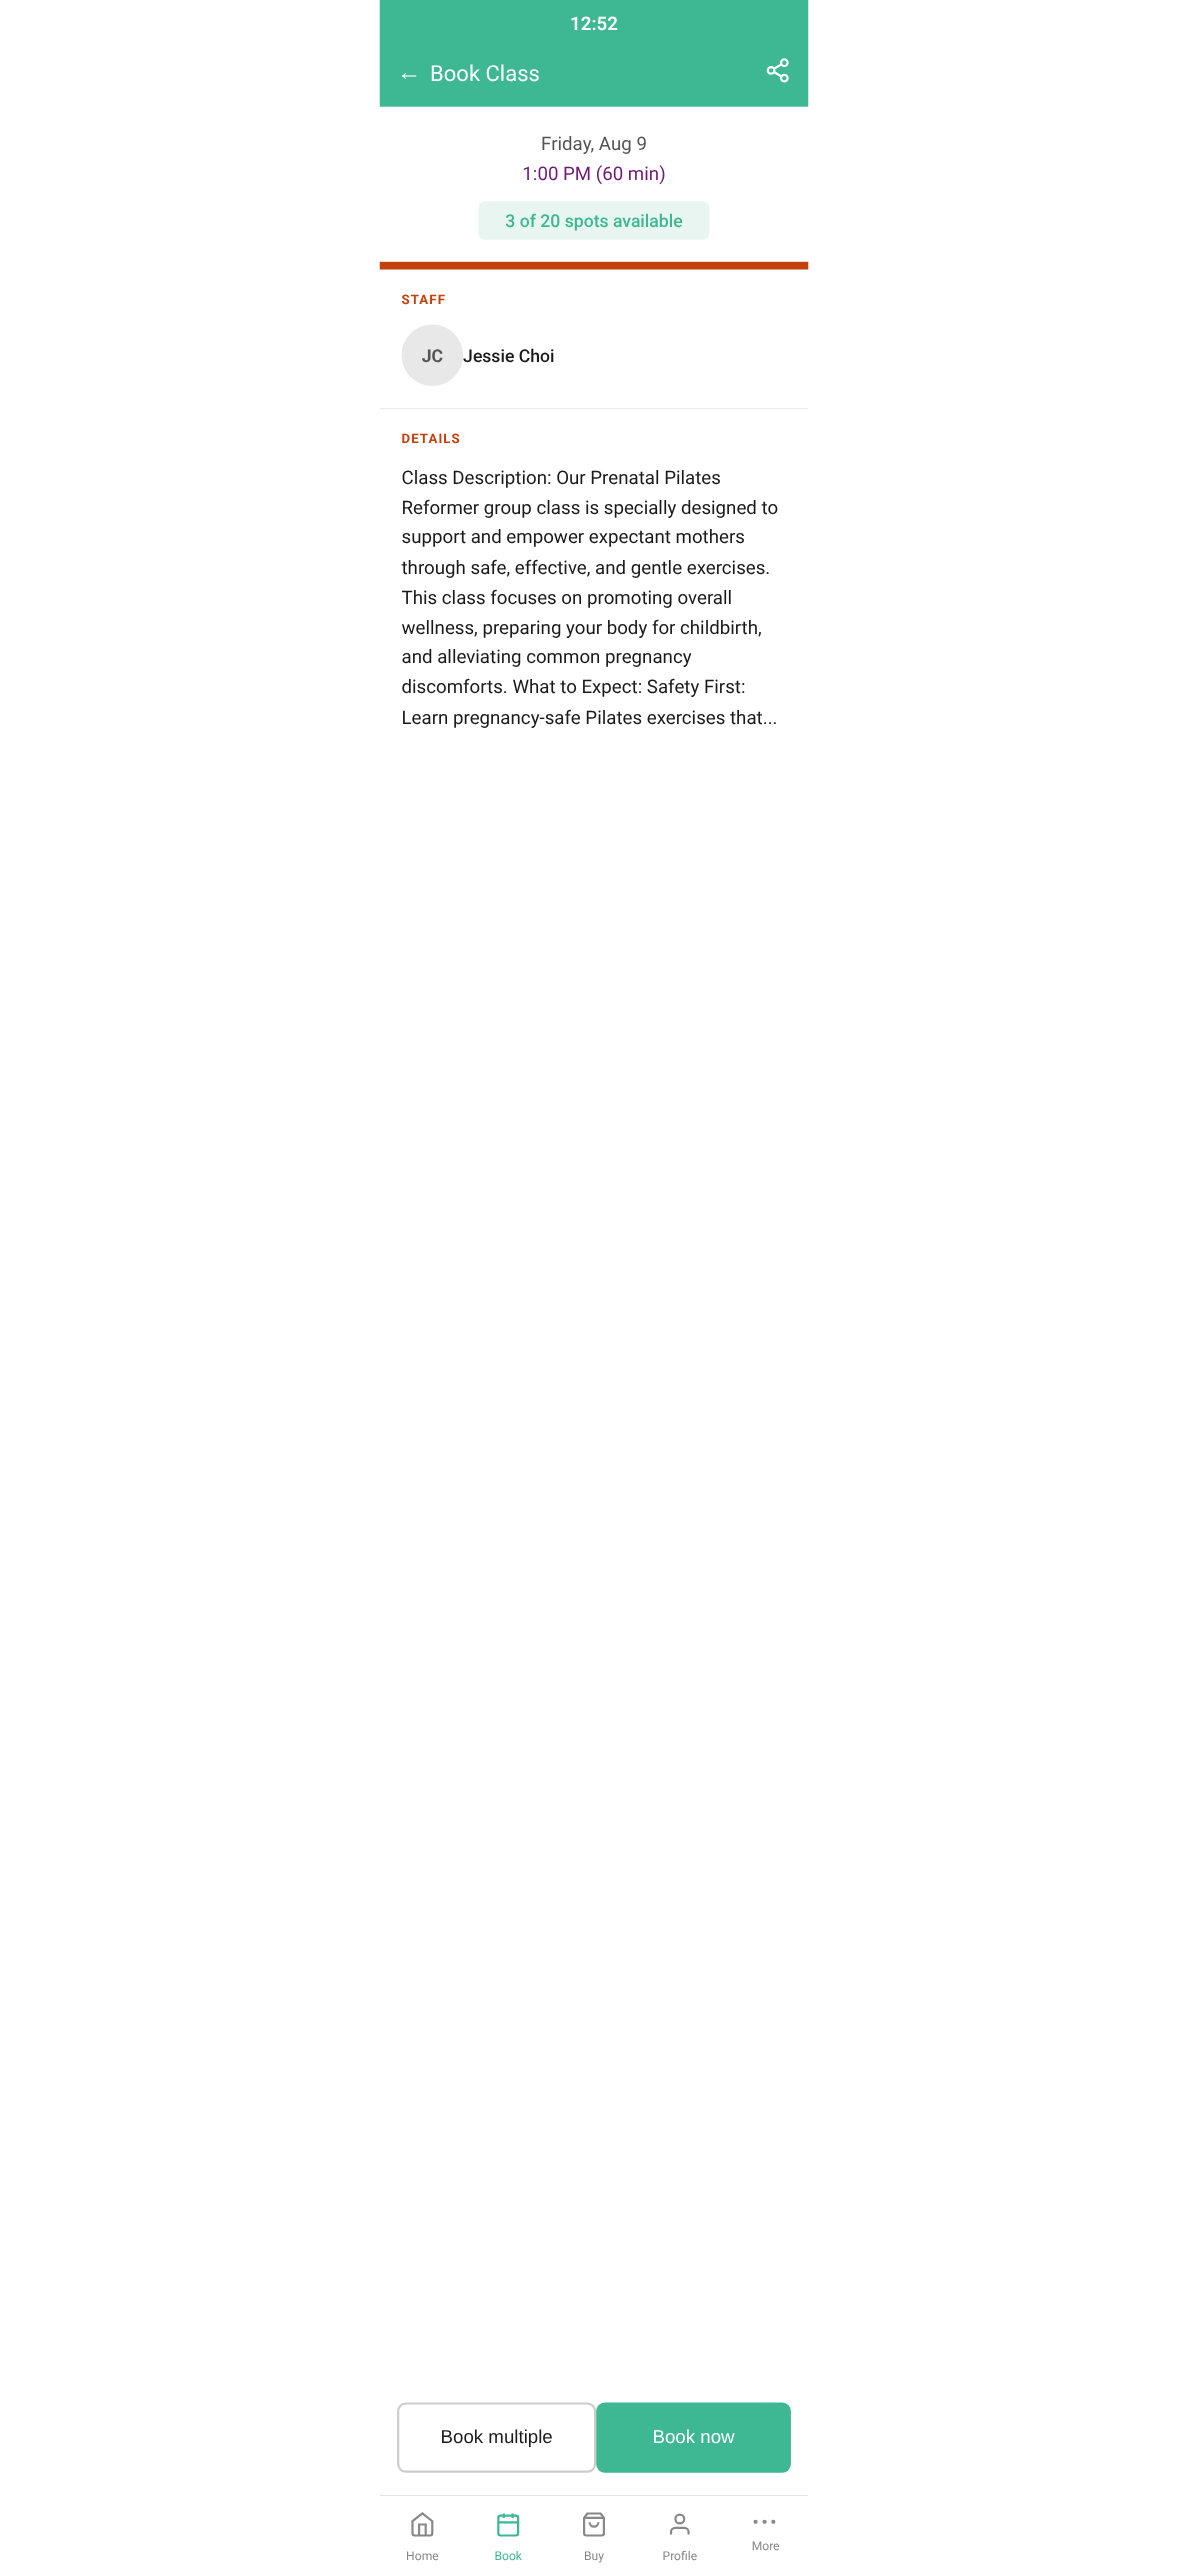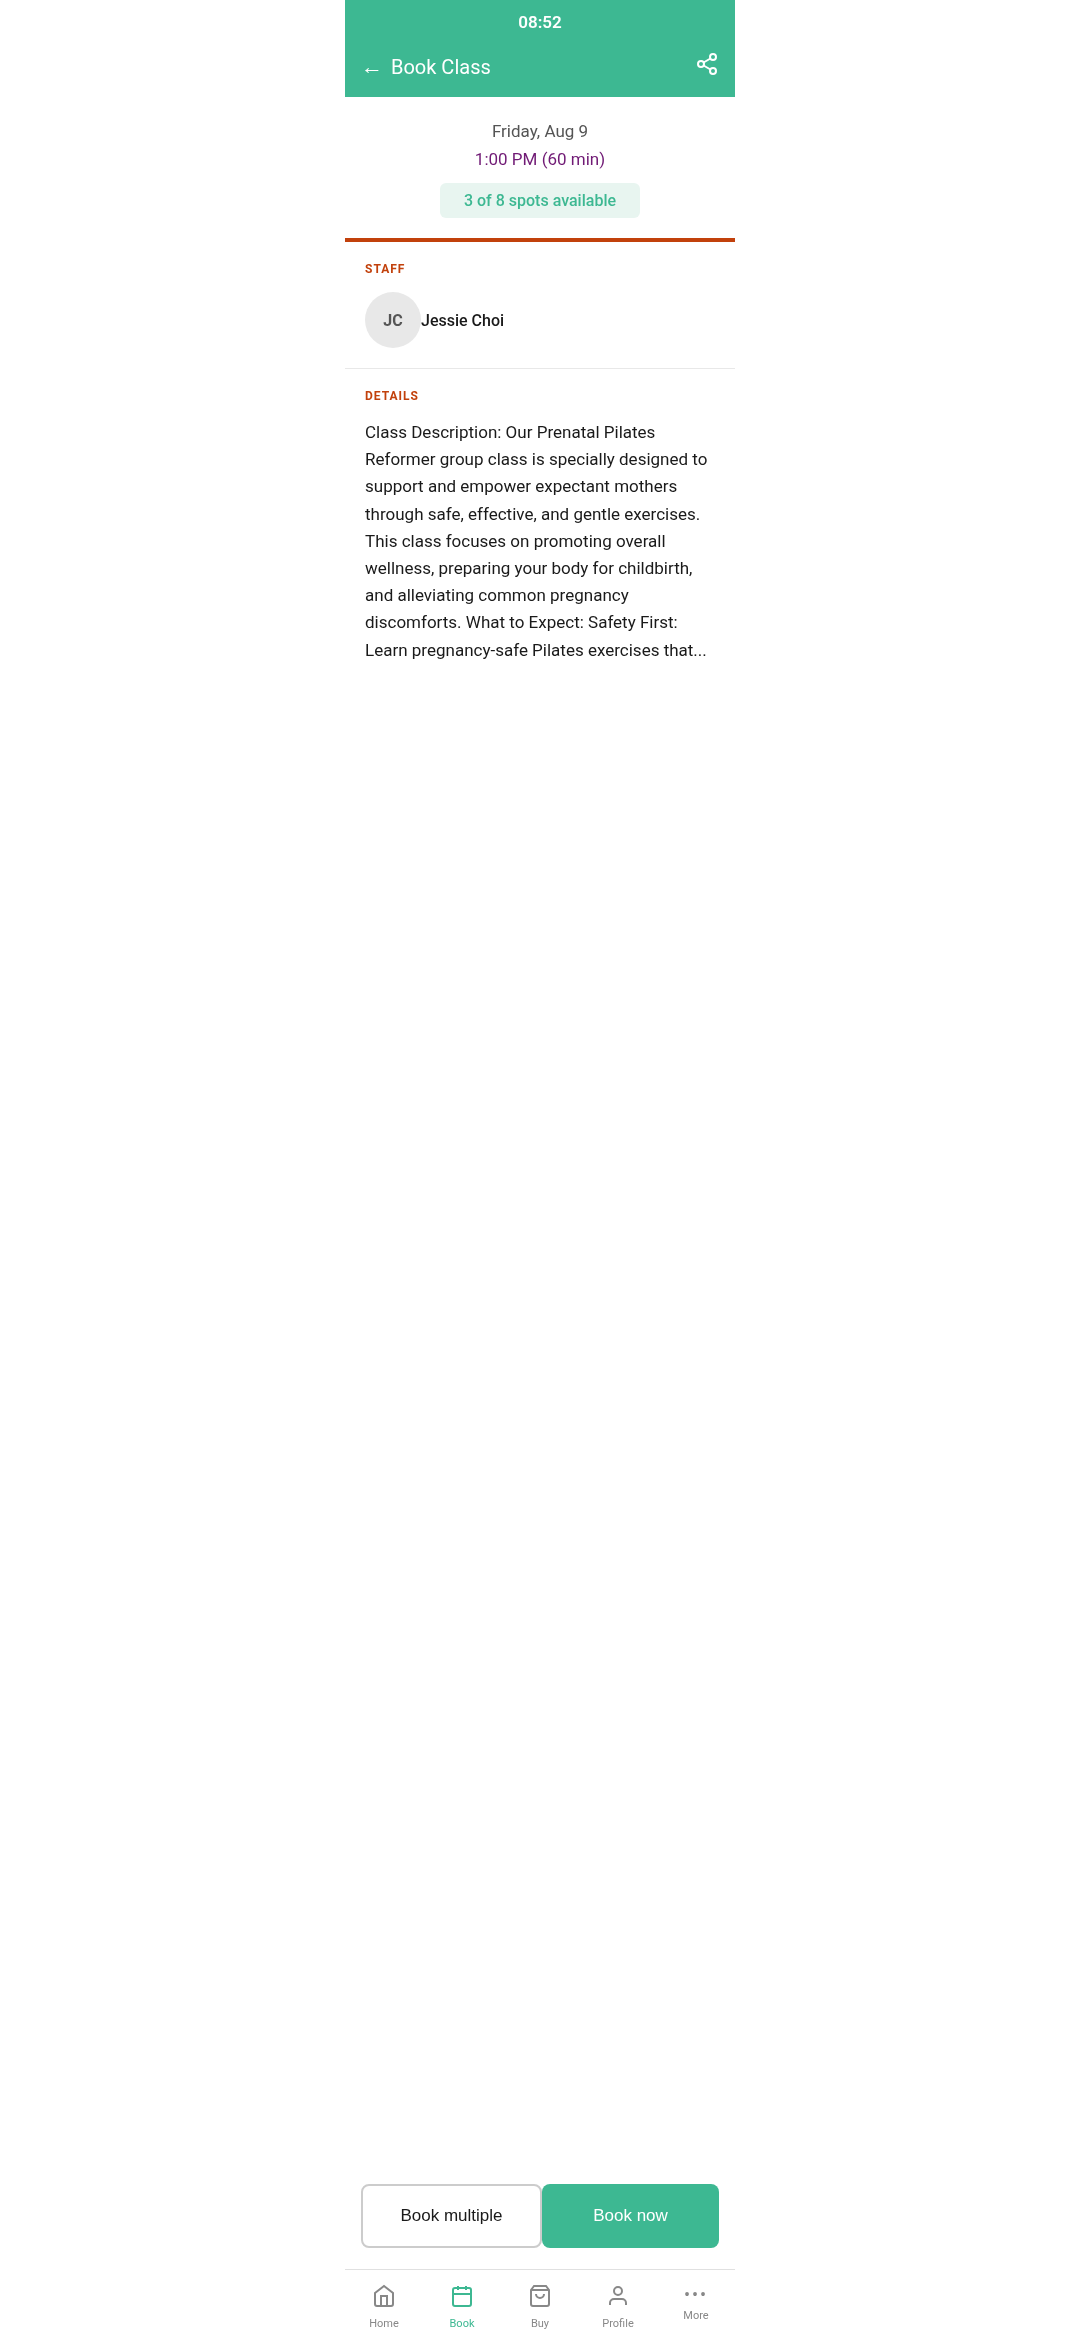--- a/index.html
+++ b/index.html
@@ -65,21 +65,21 @@
 
     
     .main-content {
       padding: 0;
     }
 
     
     .class-info {
       text-align: center;
       padding: 24px 20px 20px;
-      border-bottom: 4px solid #c2410c;
+      border-bottom: 7px solid #c2410c;
     }
 
     .class-date {
       font-size: 17px;
       color: #555;
       margin-bottom: 8px;
     }
 
     .class-name {
       font-size: 30px;
@@ -241,21 +241,21 @@
     }
 
     .spacer {
       height: 200px;
     }
   </style>
 </head>
 <body>
 
 <div class="status-bar">
-  <span>08:52</span>
+  <span>12:52</span>
 </div>
 
 <div class="header">
   <div class="header-left">
     <span class="back-icon">←</span>
     <span class="header-title">Book Class</span>
   </div>
   <span class="share-icon">
     <svg width="24" height="24" viewBox="0 0 24 24" fill="white" xmlns="http://www.w3.org/2000/svg">
       <circle cx="18" cy="5" r="3" stroke="white" stroke-width="2" fill="none"></circle>
@@ -265,21 +265,21 @@
       <line x1="15.41" y1="6.51" x2="8.59" y2="10.49" stroke="white" stroke-width="2"></line>
     </svg>
   </span>
 </div>
 
 <div class="main-content">
 
   <div class="class-info">
     <div class="class-date">Friday, Aug 9</div>
     <div class="class-time">1:00 PM (60 min)</div>
-    <div class="spots-badge">3 of 8 spots available</div>
+    <div class="spots-badge">3 of 20 spots available</div>
   </div>
 
   <div class="section">
     <div class="section-label">STAFF</div>
     <div class="staff-row">
       <div class="staff-avatar">
         <span>JC</span>
       </div>
       <span class="staff-name">Jessie Choi</span>
     </div>

